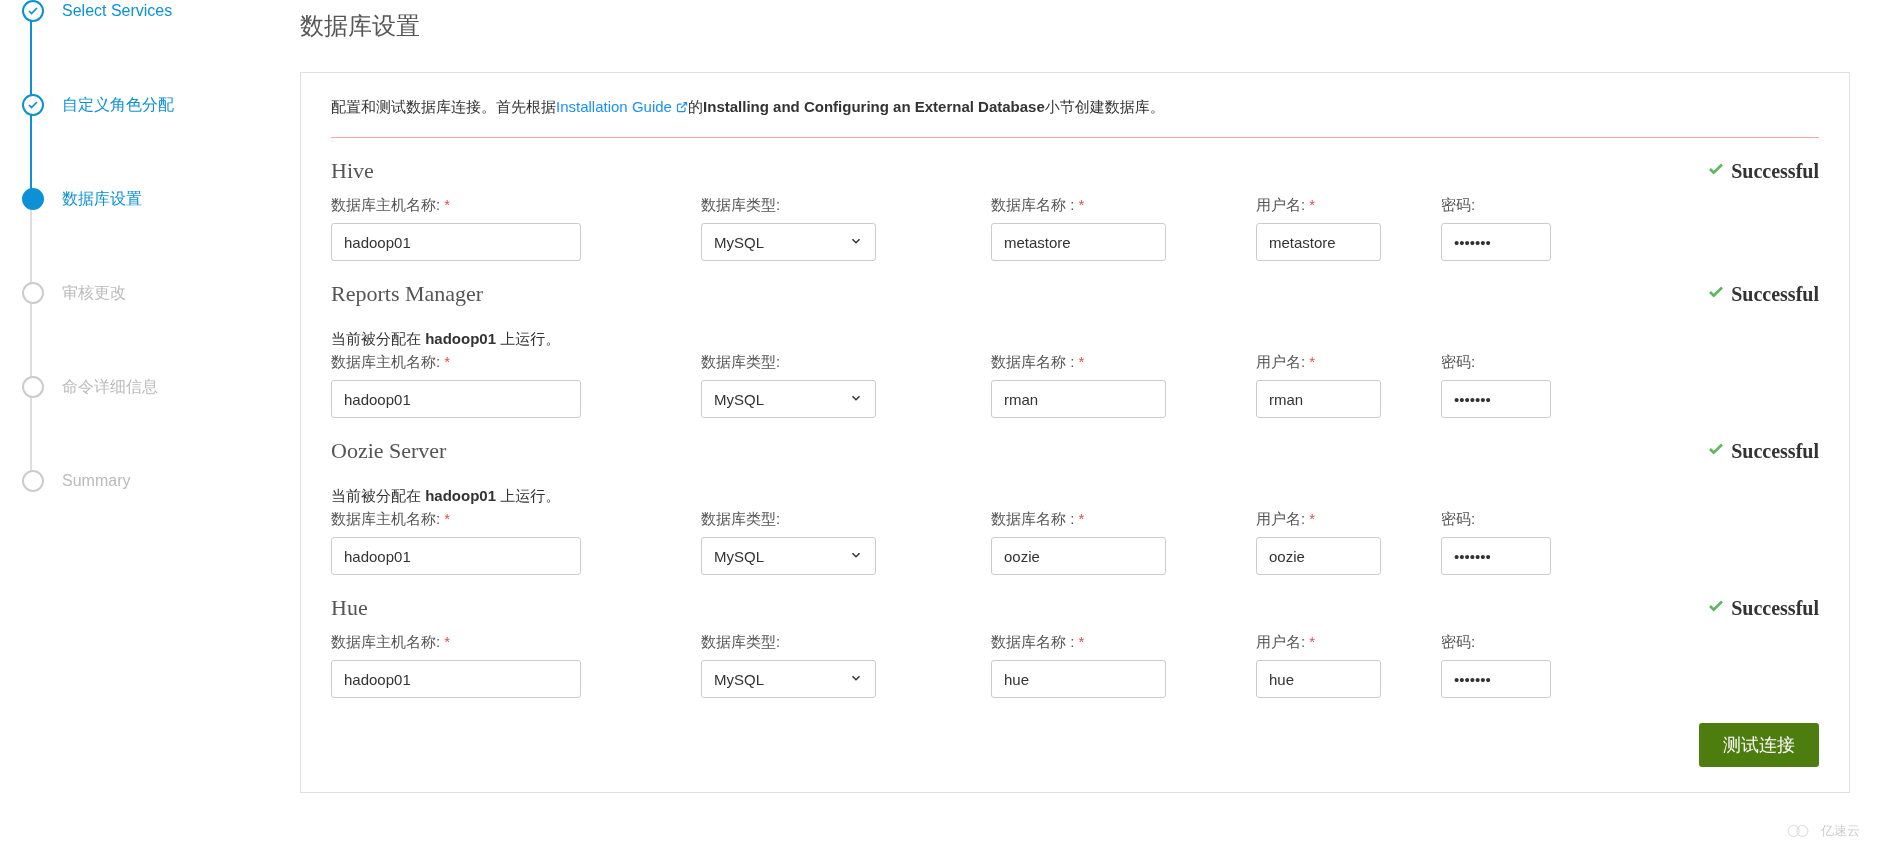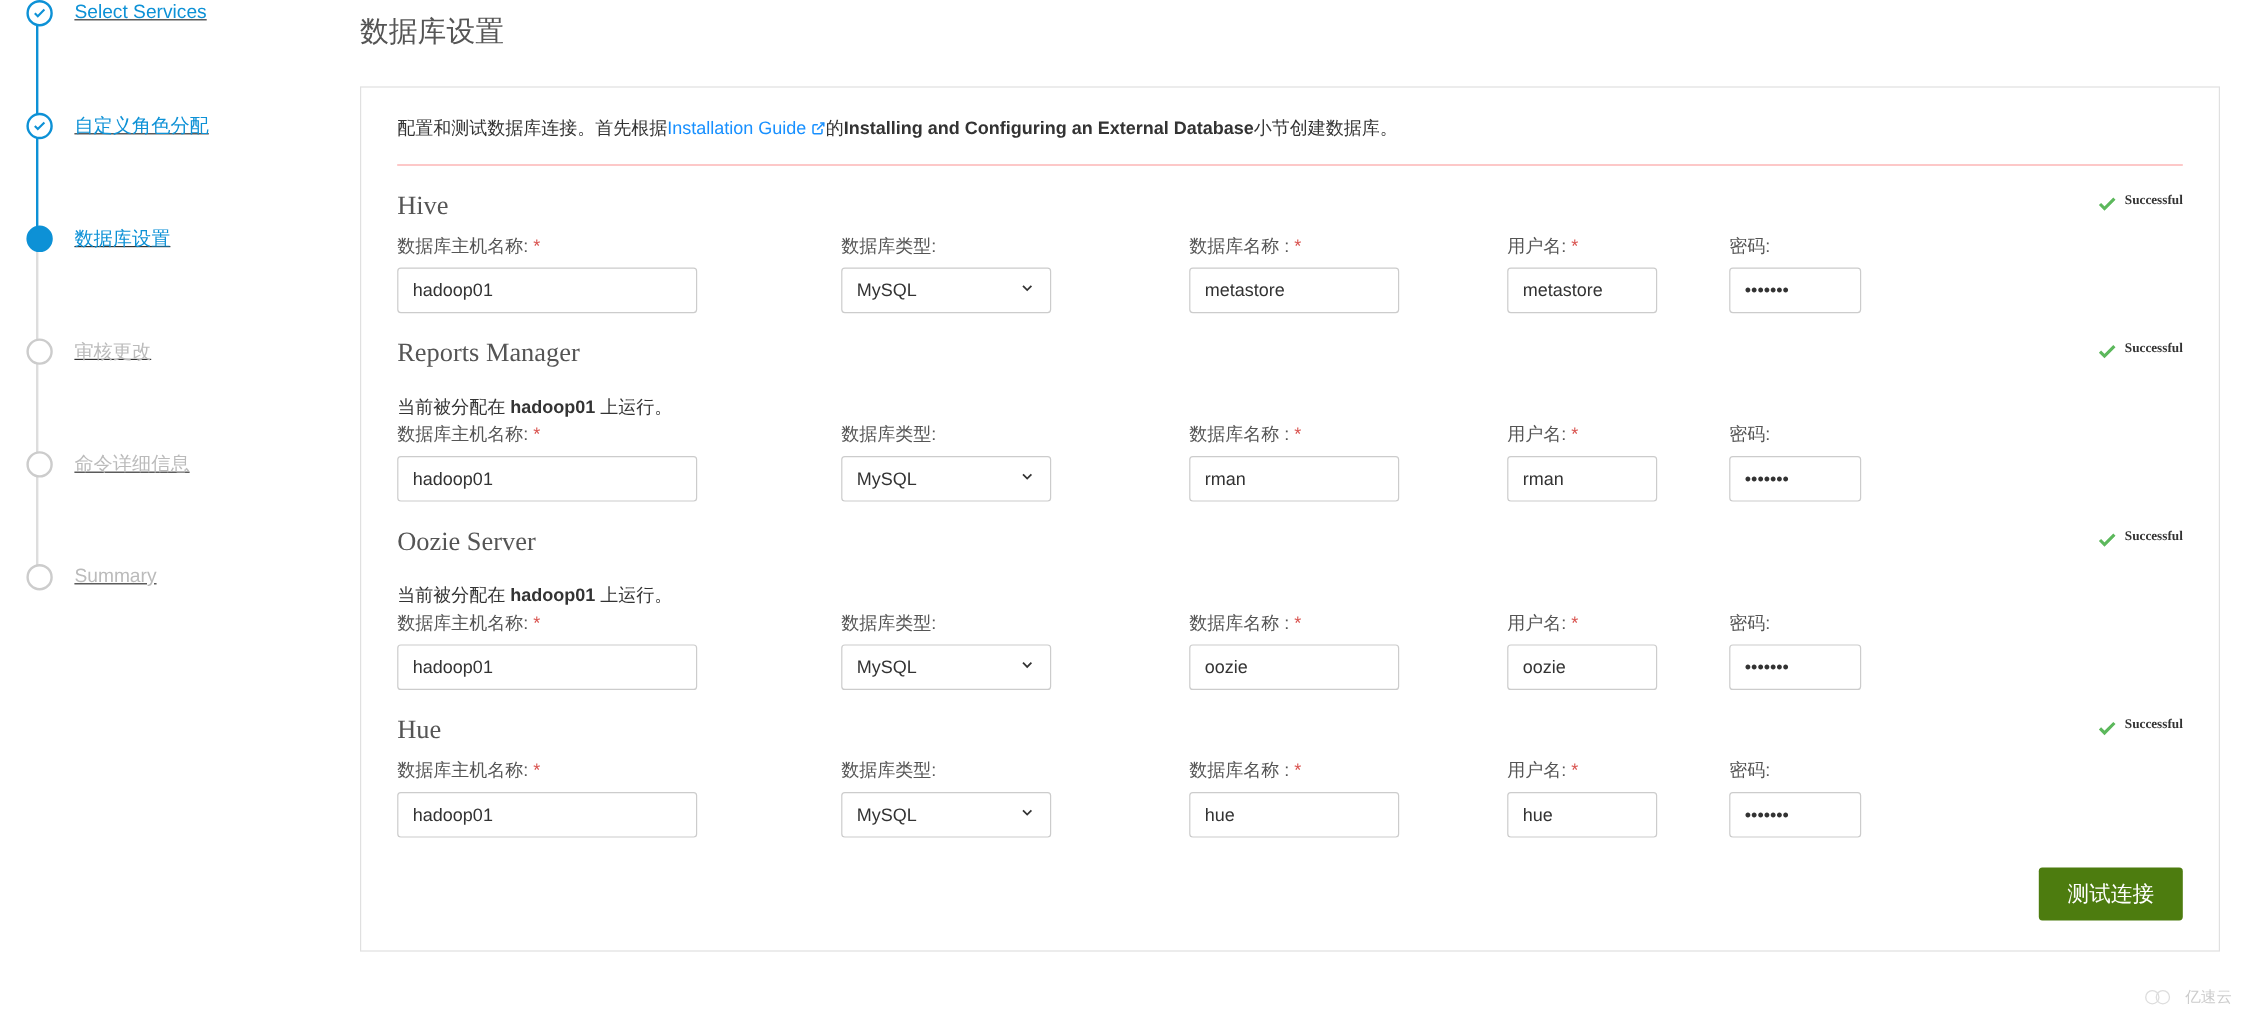--- a/index.html
+++ b/index.html
@@ -14,21 +14,20 @@
       display: flex;
     }
     .sidebar {
       width: 300px;
       padding: 0 20px;
       flex-shrink: 0;
     }
     .steps {
       position: relative;
       padding-left: 15px;
-      text-decoration: underline;
     }
     .step-line {
       position: absolute;
       left: 10px;
       width: 2px;
       background: #ddd;
     }
     .step-line.active {
       background: #0d91d6;
     }
@@ -115,24 +114,24 @@
       margin-bottom: 12px;
       font-family: Liberation Serif, serif;
     }
     .section-title {
       font-size: 22px;
       color: #555;
       font-weight: 400;
     }
     .status-success {
       display: flex;
-      align-items: flex-start;
+      align-items: flex-end;
       color: #333;
       font-weight: 700;
-      font-size: 11px;
+      font-size: 20px;
     }
     .status-success svg {
       width: 18px;
       height: 18px;
       margin-right: 6px;
     }
     .assigned-note {
       font-size: 15px;
       color: #333;
       margin-bottom: 4px;

